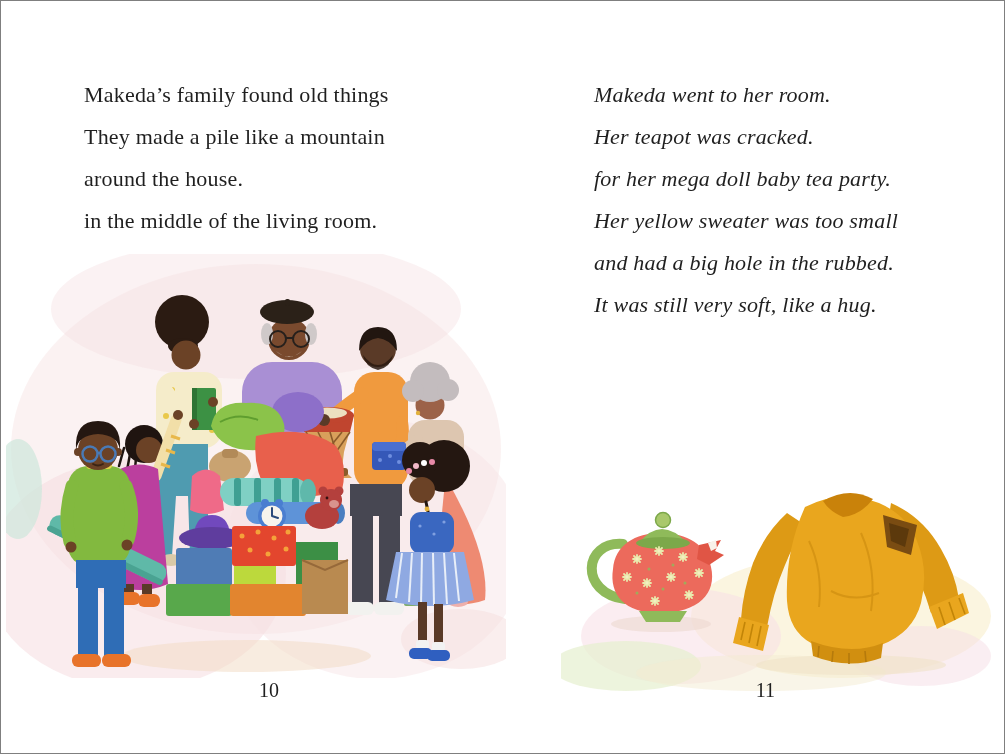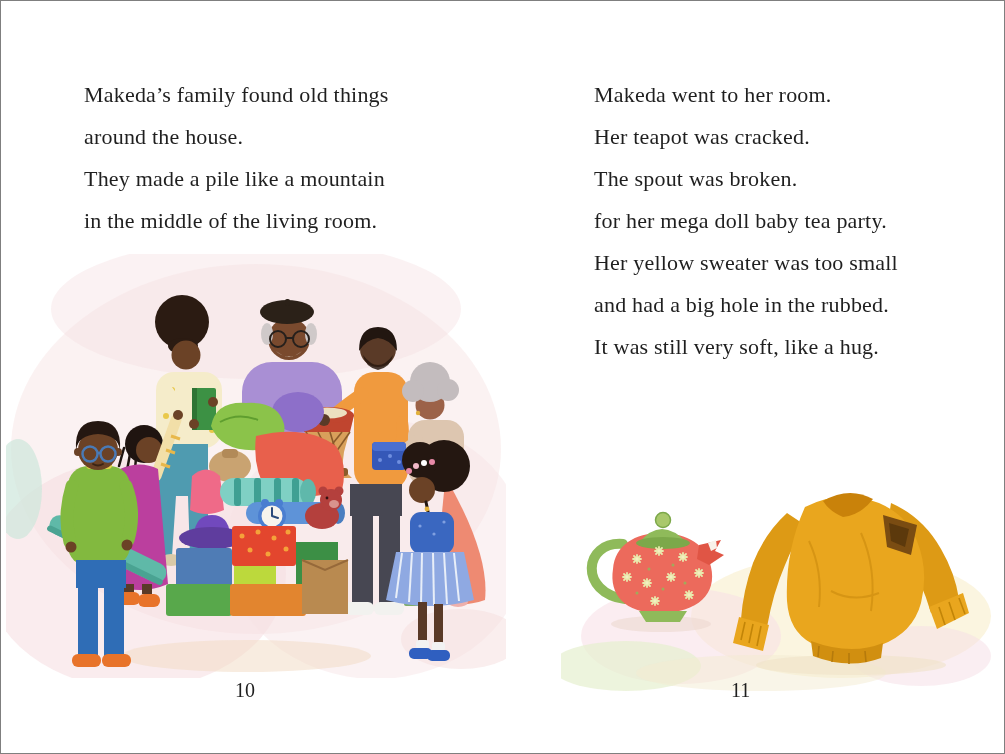--- a/index.html
+++ b/index.html
@@ -9,44 +9,43 @@
     box-sizing:border-box;
     border:1px solid #7f7f7f;
     background:#ffffff;
     overflow:hidden;
     font-family:"Liberation Serif","DejaVu Serif",serif;
     color:#1f1f1f;
   }
   .story-text{position:absolute;font-size:22px;line-height:42px;letter-spacing:.2px;}
   .story-text p{margin:0;white-space:nowrap;}
   .story-left{left:83px;top:73px;width:420px;}
-  .story-right{left:593px;top:73px;width:405px;}
-  .page-number{position:absolute;top:676px;width:44px;text-align:left;font-size:20px;line-height:26px;}
+  .story-right{left:593px;top:73px;width:405px;font-style:italic;}
+  .page-number{position:absolute;top:676px;width:44px;text-align:right;font-size:20px;line-height:26px;}
   .pn-left{left:234px;}
   .pn-right{left:730px;}
   .illus{position:absolute;}
   .illus-left{left:5px;top:253px;}
   .illus-right{left:560px;top:440px;}
 </style>
 </head>
 <body>
 
 <div class="canvas">
 
   <div class="story-text story-left">
     <p>Makeda’s family found old things</p>
+    <p>They made a pile like a mountain</p>
     <p>around the house.</p>
-    <p>They made a pile like a mountain</p>
     <p>in the middle of the living room.</p>
   </div>
 
   <div class="story-text story-right">
     <p>Makeda went to her room.</p>
     <p>Her teapot was cracked.</p>
-    <p>The spout was broken.</p>
     <p>for her mega doll baby tea party.</p>
     <p>Her yellow sweater was too small</p>
     <p>and had a big hole in the rubbed.</p>
     <p>It was still very soft, like a hug.</p>
   </div>
 
   <svg class="illus illus-left" width="500" height="424" viewBox="0 0 500 424" role="img" aria-label="Makeda’s family standing around a mountain-like pile of old things in the living room">
 
     <g>
       <ellipse cx="250" cy="195" rx="245" ry="185" fill="#f8e7e8" opacity="0.55"></ellipse>

